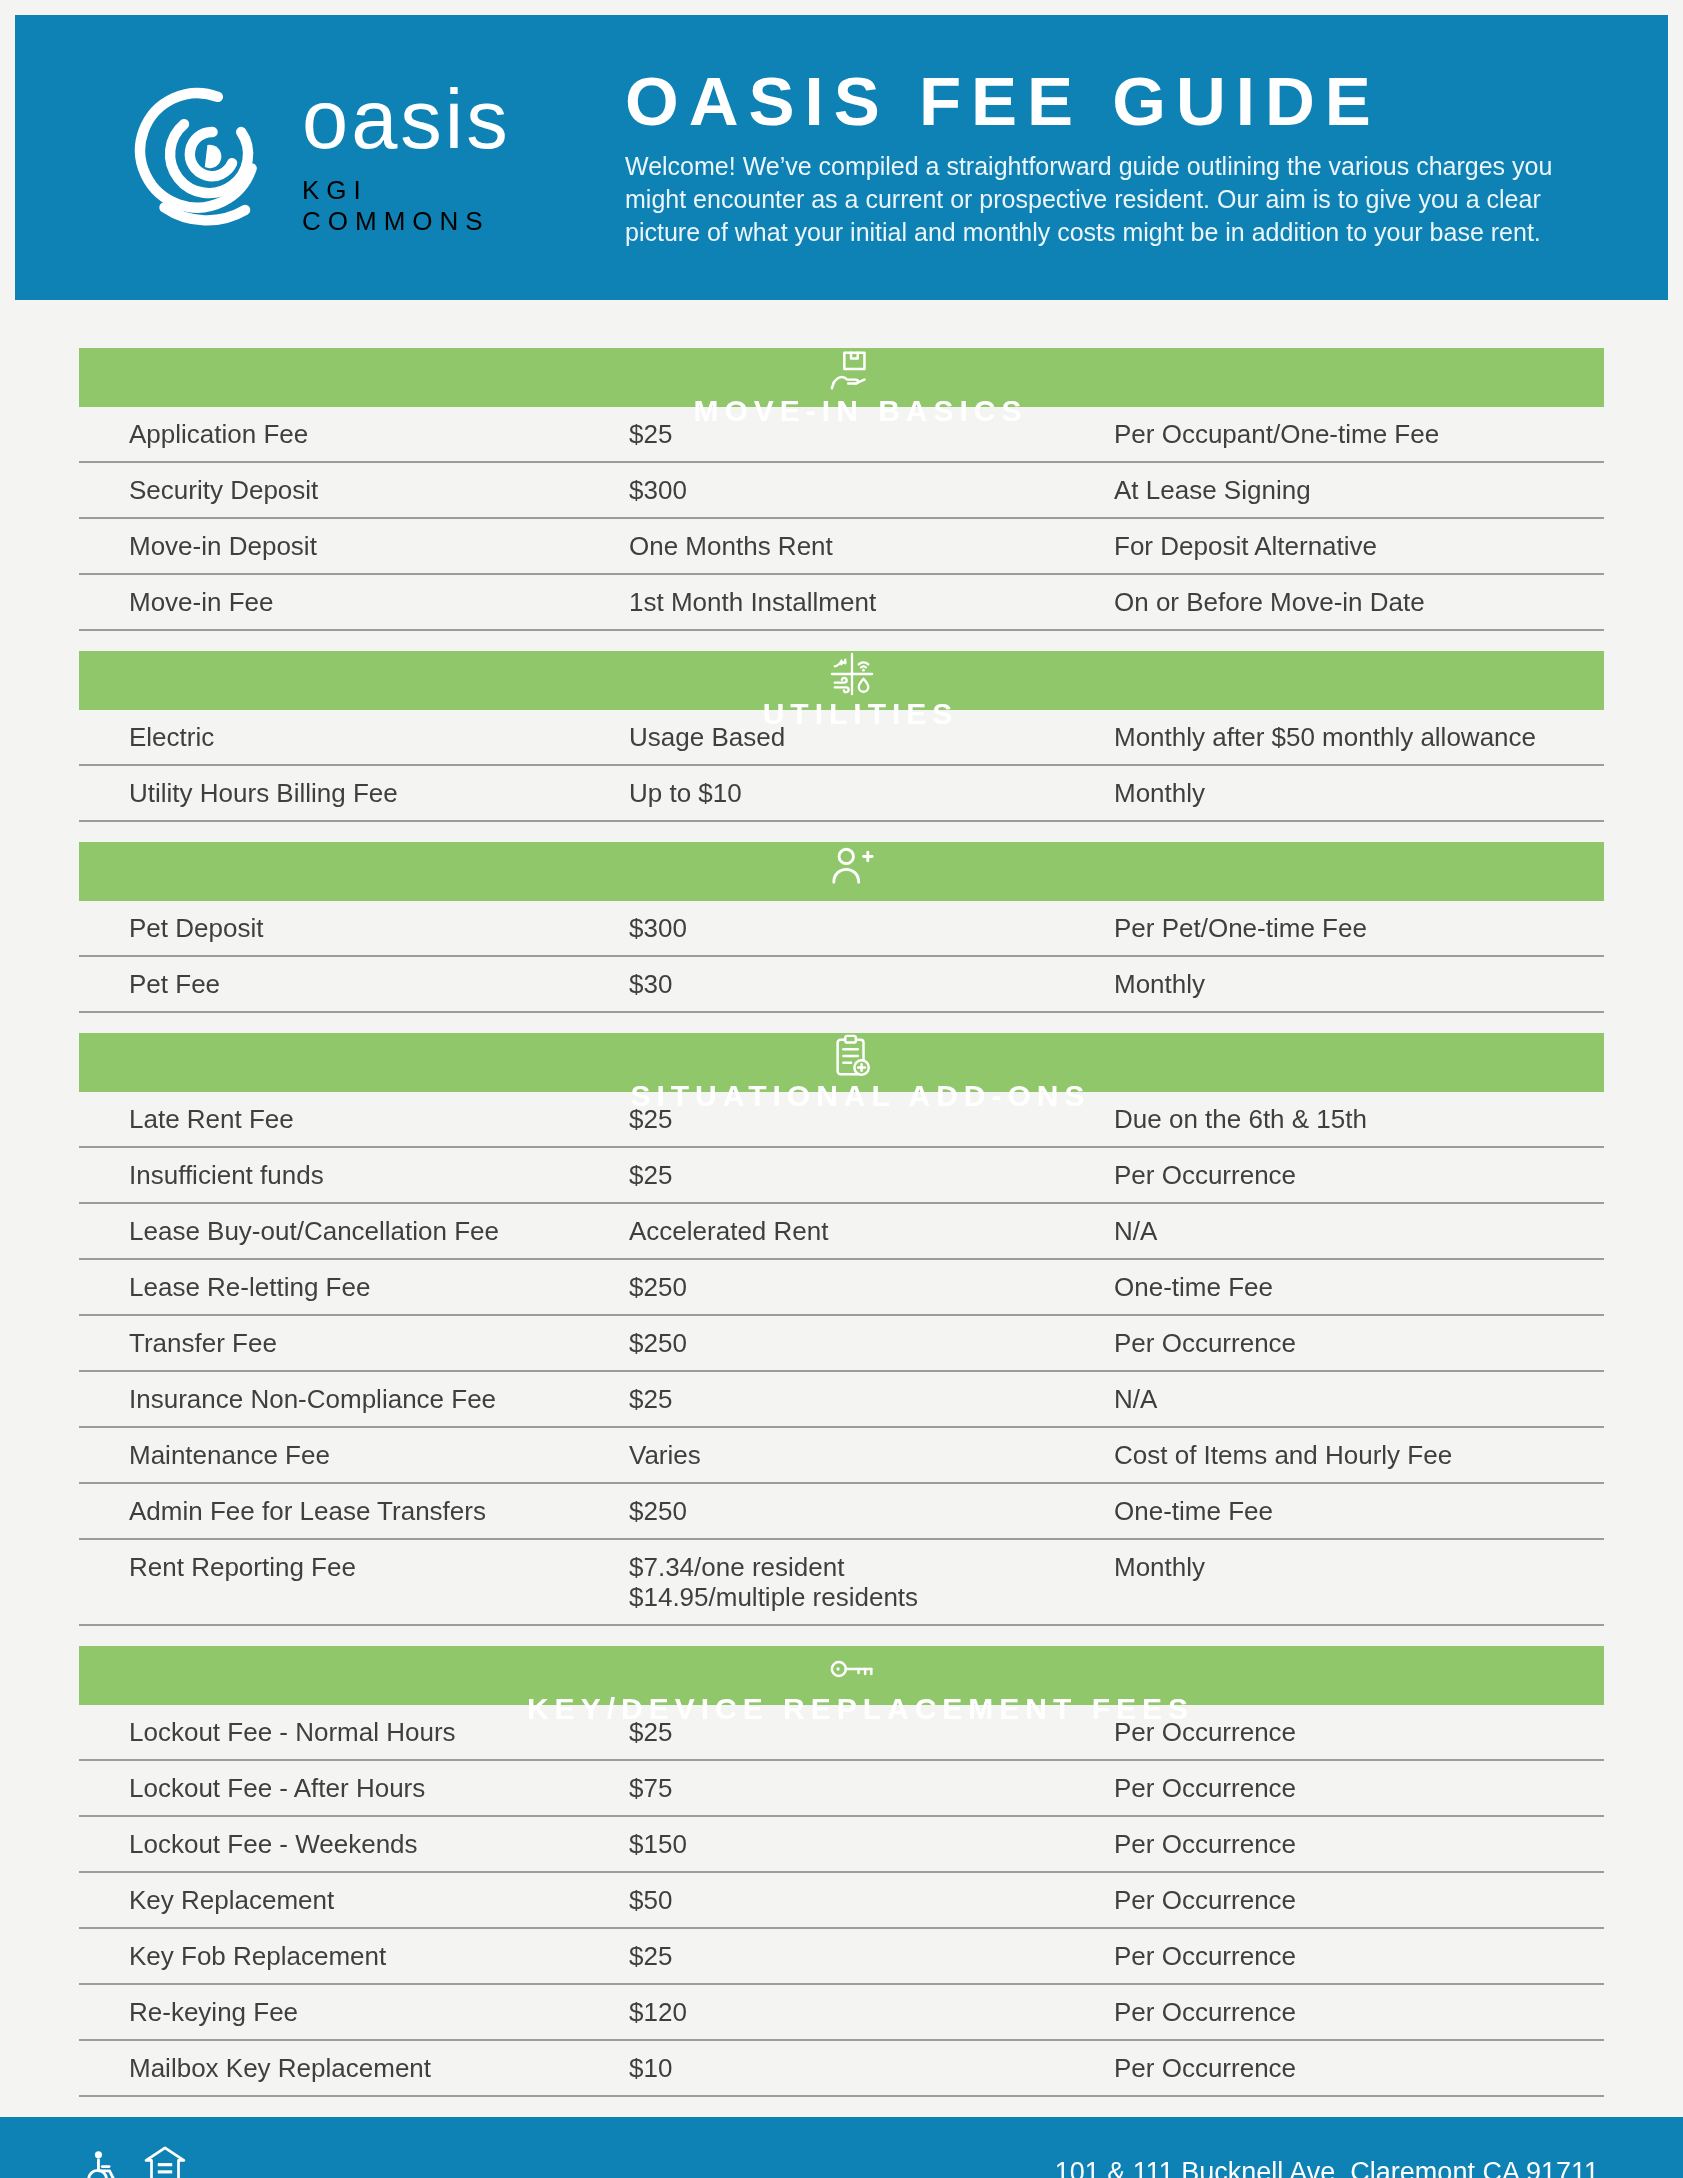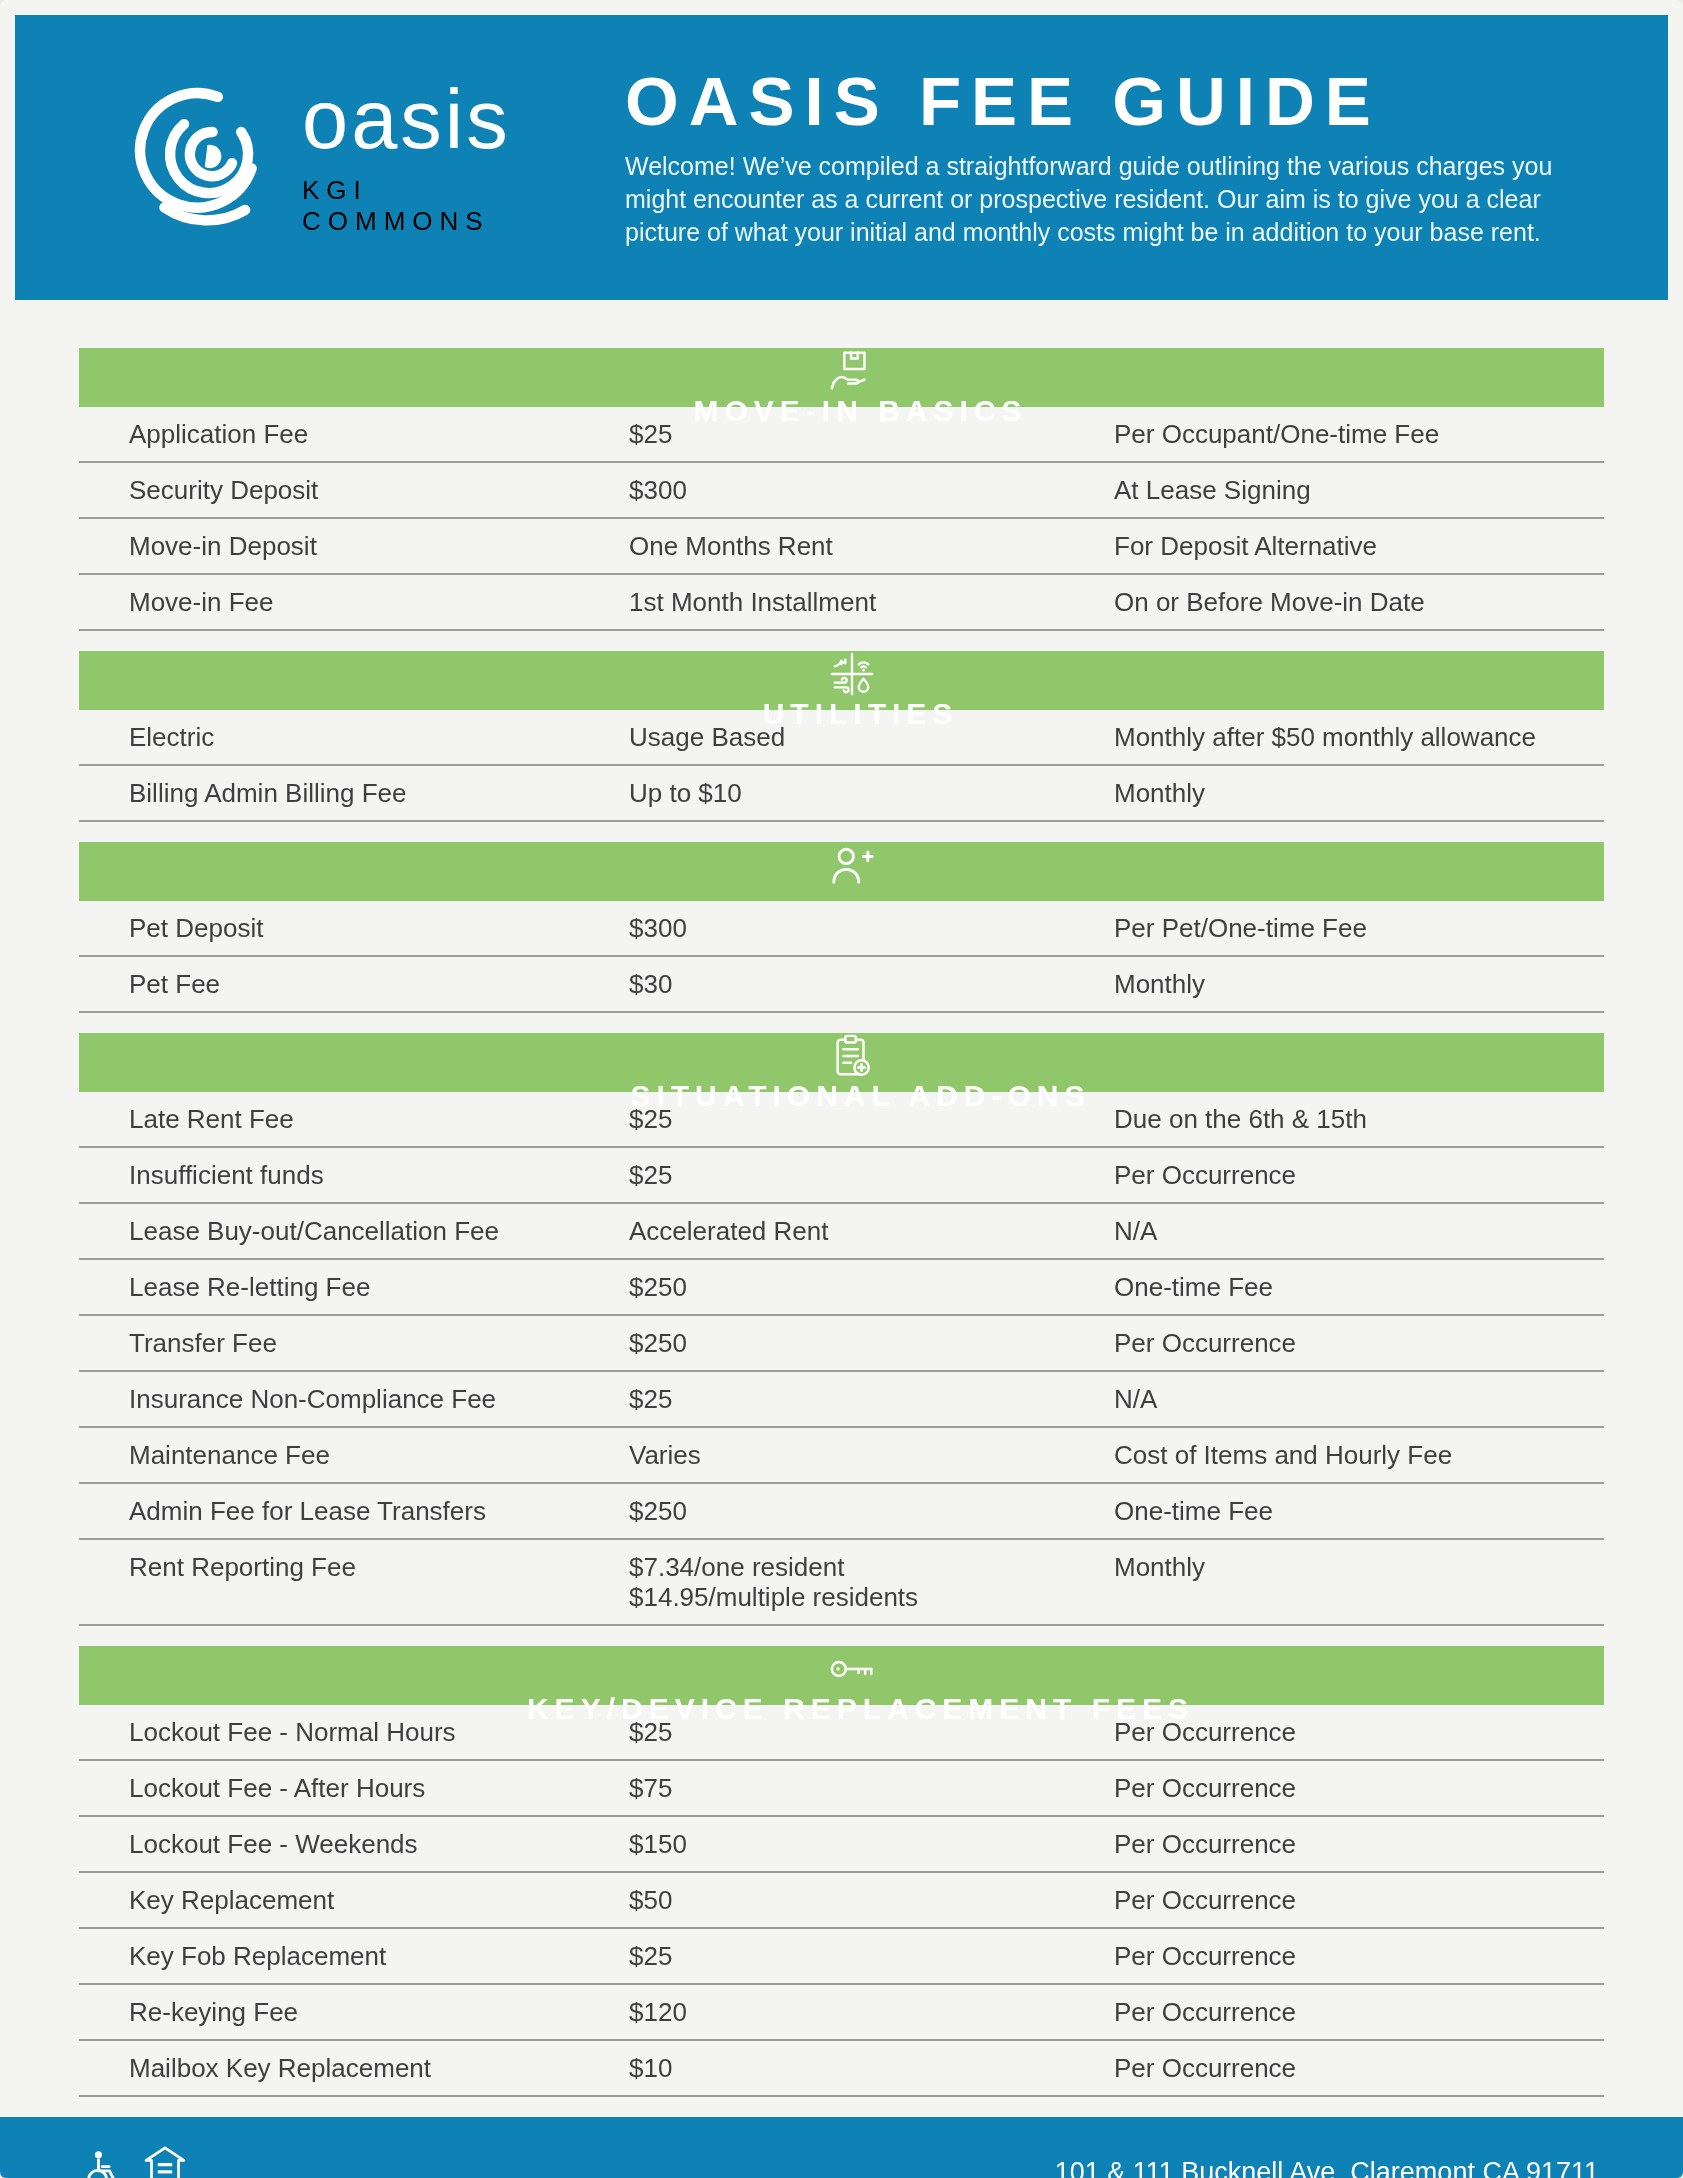--- a/index.html
+++ b/index.html
@@ -1,20 +1,20 @@
 <!DOCTYPE html>
 <html><head>
 <meta charset="utf-8">
 <style>
   * { margin:0; padding:0; box-sizing:border-box; }
   html,body { background:#e8e8e6; }
   body { font-family:"Liberation Sans","DejaVu Sans",sans-serif; }
   .page {
     position:relative; width:1683px; height:2178px; margin:0 auto;
-    background:#f4f4f2; display:flex; flex-direction:column; overflow:hidden;border-radius:6px;
+    background:#f4f4f2; display:flex; flex-direction:column; overflow:hidden;
   }
 
   
   .header {
     margin:15px 15px 0 15px; height:285px; background:#0e82b4;
     display:flex; align-items:center; color:#fff; flex:0 0 auto;
   }
   .logo-block { display:flex; align-items:center; margin-left:117px; width:416px; flex:0 0 auto; }
   .logo-swirl { width:156px; height:156px; flex:0 0 auto; }
   .logo-text { margin-left:14px; }
@@ -131,21 +131,21 @@
               </svg>
             </span>
             <h2 class="section-title">UTILITIES</h2>
           </div>
           <div class="fee-row">
             <div class="fee-cell">Electric</div>
             <div class="fee-cell">Usage Based</div>
             <div class="fee-cell">Monthly after $50 monthly allowance</div>
           </div>
           <div class="fee-row">
-            <div class="fee-cell">Billing Admin Billing Fee</div>
+            <div class="fee-cell">Utility Hours Billing Fee</div>
             <div class="fee-cell">Up to $10</div>
             <div class="fee-cell">Monthly</div>
           </div>
         </section>
         <section class="fee-section">
           <div class="section-bar">
             <span class="section-icon">
               <svg viewBox="0 0 48 48" fill="none" stroke="#ffffff" stroke-width="3" stroke-linecap="round" stroke-linejoin="round">
                 <circle cx="18" cy="13" r="7.5"></circle>
                 <path d="M5 40 c0 -9 6.5 -13.5 13 -13.5 s13 4.5 13 13.5"></path>

